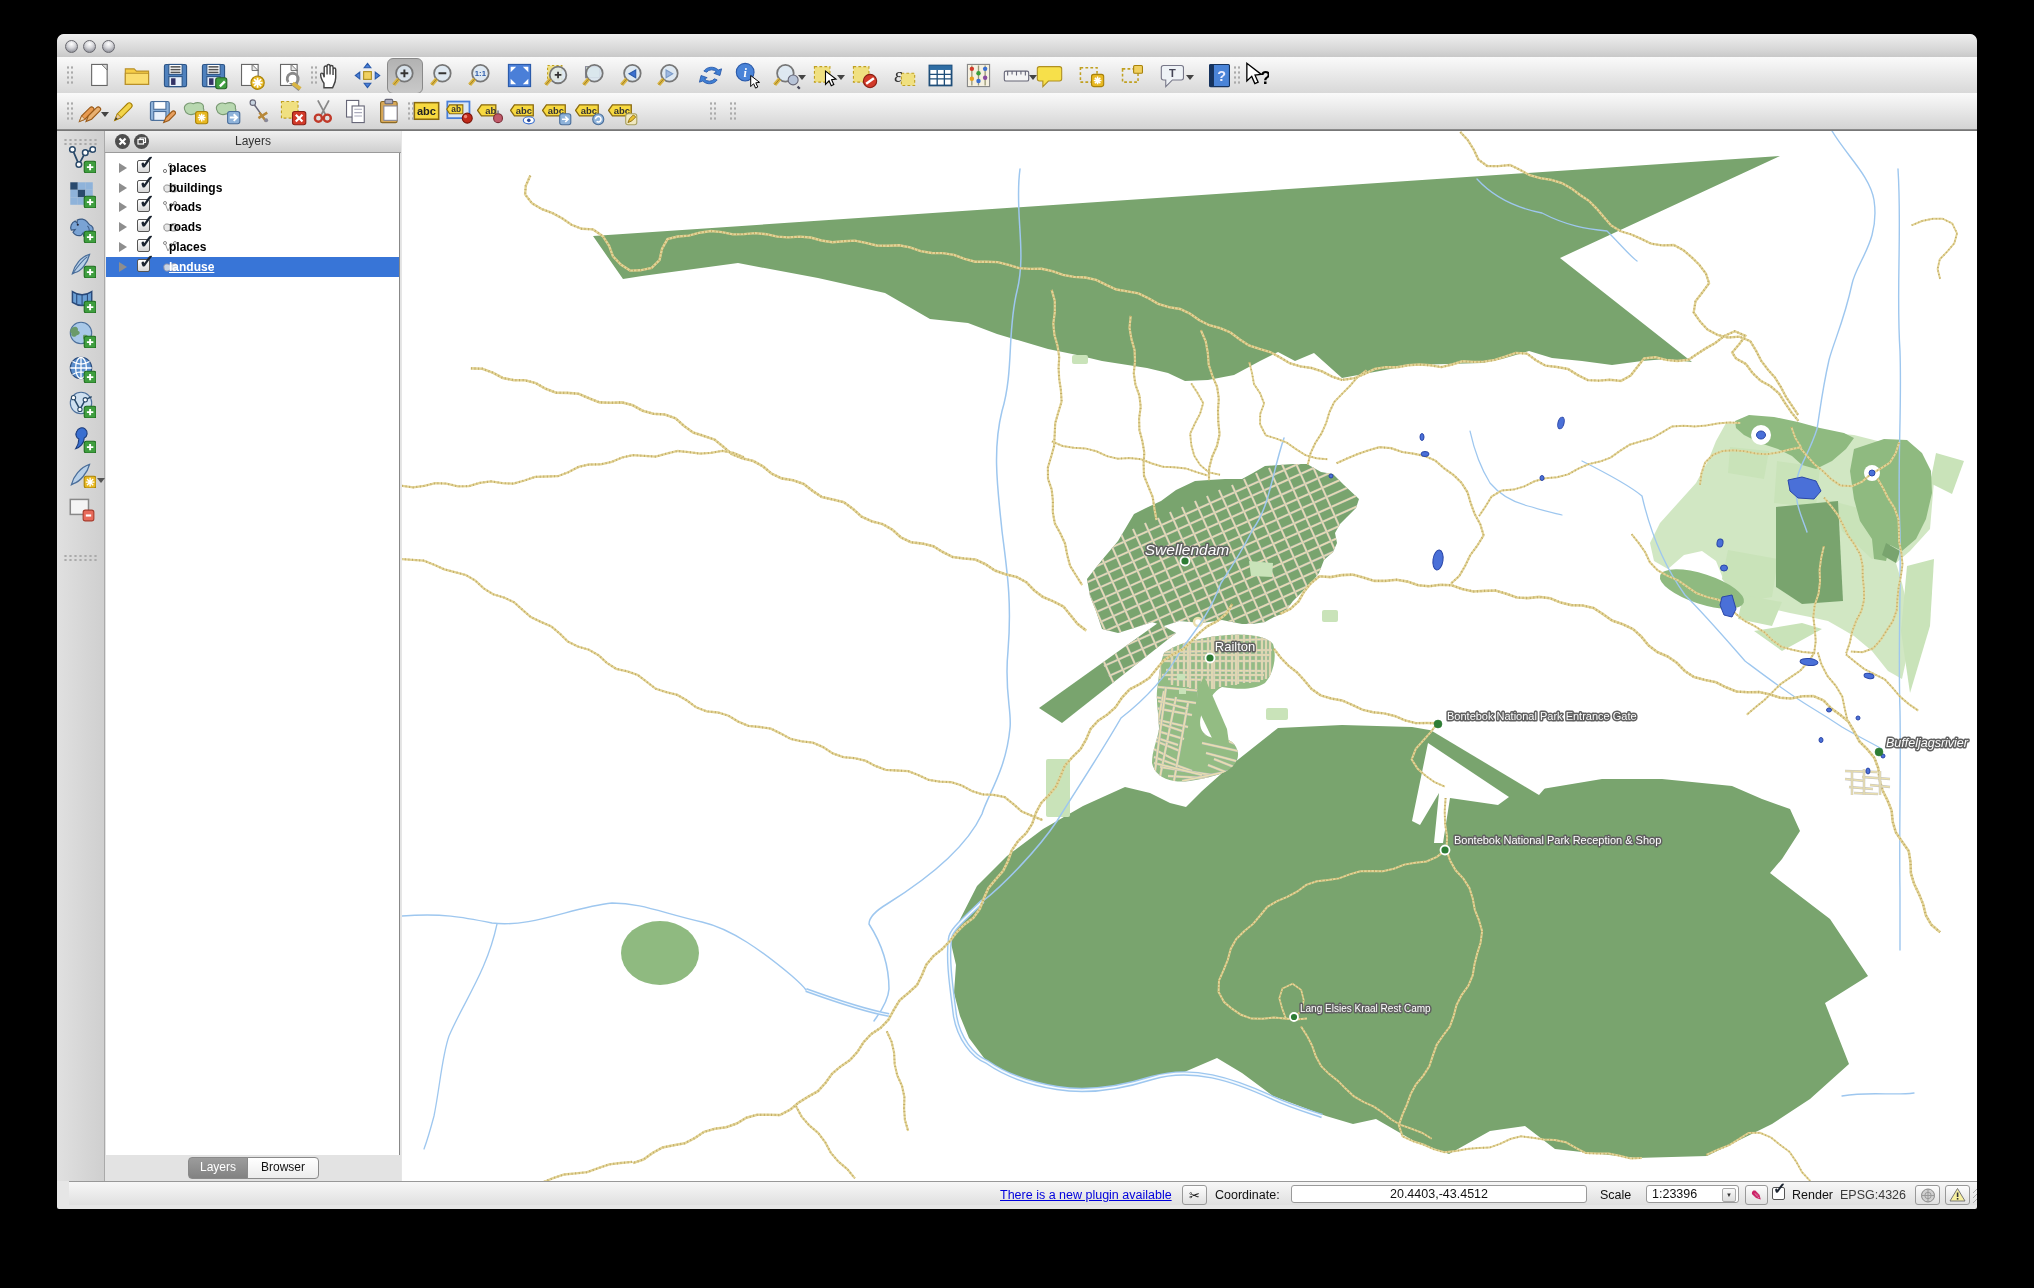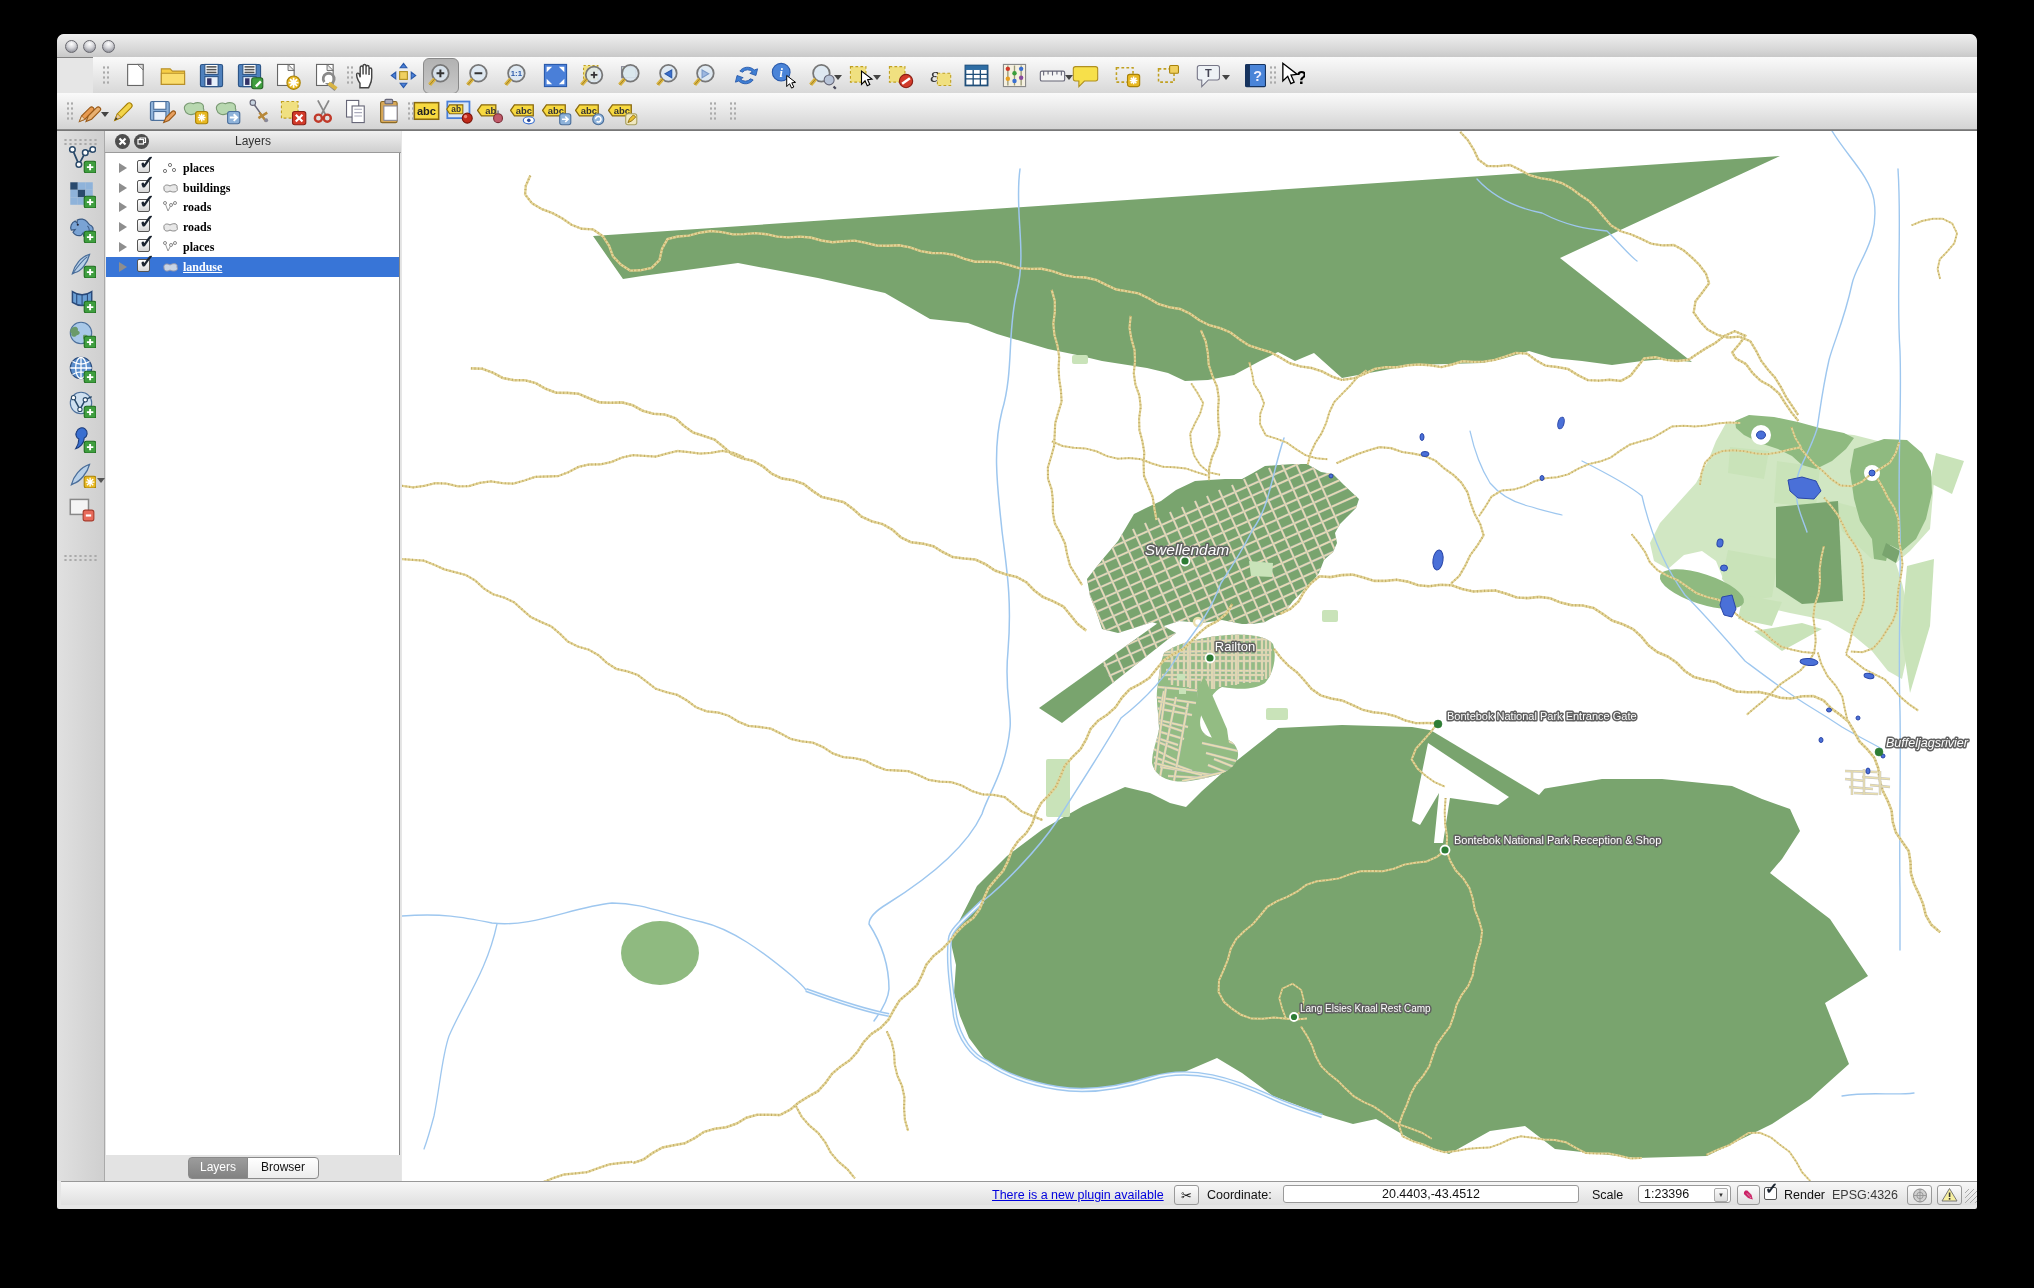--- a/index.html
+++ b/index.html
@@ -4,48 +4,48 @@
  font-family:"Liberation Sans",sans-serif;}
 #win{position:absolute;left:57px;top:34px;width:1920px;height:1175px;background:#e6e6e6;
  border-radius:7px 7px 2px 2px;overflow:hidden;}
 #titlebar{position:absolute;left:0;top:0;width:100%;height:23px;
  background:linear-gradient(#efefef,#d4d4d4 75%,#c8c8c8);border-bottom:1px solid #838383;
  border-radius:7px 7px 0 0;}
 .tl{position:absolute;top:5.5px;width:13px;height:13px;border-radius:50%;
  background:radial-gradient(circle at 50% 28%,#ffffff,#d8d8dc 40%,#8f9099 85%,#83848c);border:1px solid #68686e;box-sizing:border-box;}
 #title{position:absolute;top:5px;left:0;width:1920px;text-align:center;font-size:13px;font-weight:bold;color:#3c3c3c;}
 .tbar{position:absolute;left:0;width:100%;}
-#tb1{top:23px;height:36px;background:linear-gradient(#fafafa,#d8d8d8);margin-left:36px;}
+#tb1{top:23px;height:36px;background:linear-gradient(#fafafa,#d8d8d8);}
 #tb2{top:59px;height:37px;background:linear-gradient(#fafafa,#d4d4d4);border-bottom:1px solid #8a8a8a;box-sizing:border-box;}
 .icon{position:absolute;top:3px;width:31px;height:31px;}
 .sep{position:absolute;top:8px;width:7px;height:20px;
  background-image:radial-gradient(circle,#aaa 1px,transparent 1.3px);background-size:4px 5px;}
 #lefttools{position:absolute;left:0;top:96px;width:48px;height:1051px;
  background:linear-gradient(90deg,#e0e0e0,#cfcfcf);border-right:1px solid #a9a9a9;box-sizing:border-box;}
 .lt{position:absolute;left:9px;width:30px;height:30px;}
 #panel{position:absolute;left:48px;top:96px;width:296px;height:1051px;background:#e3e3e3;}
 #phead{position:absolute;left:0;top:0;width:100%;height:23px;
  background:linear-gradient(#f2f2f2,#cfcfcf);border-bottom:1px solid #9b9b9b;box-sizing:border-box;}
 #phead .ttl{position:absolute;width:100%;text-align:center;top:4px;font-size:12px;color:#333;}
 .pbtn{position:absolute;top:3.5px;width:15px;height:15px;}
 #tree{position:absolute;left:1px;top:23px;width:294px;height:1002px;background:#fff;border-right:1px solid #888;box-sizing:border-box;}
 .row{position:absolute;left:0;width:100%;height:20px;font-size:12px;font-weight:bold;color:#000;}
 .row .tri{position:absolute;left:13px;top:5px;width:0;height:0;border-left:8px solid #8e8e8e;border-top:5px solid transparent;border-bottom:5px solid transparent;}
 .row .cb{position:absolute;left:31px;top:2px;width:13px;height:13px;background:linear-gradient(#fff,#d8d8d8);border:1.5px solid #555;border-radius:2px;box-sizing:border-box;}
 .row .chk{position:absolute;left:33px;top:-7px;font-size:19px;color:#1b2430;font-weight:bold;}
-.row .lbl{position:absolute;left:77px;top:3px;font-family:Liberation Serif, serif;}
+.row .lbl{position:absolute;left:63px;top:3px;}
 .row svg{position:absolute;left:55px;top:2px;}
 #rowsel{background:#3875d7;color:#fff;}
 #tabs{position:absolute;left:0;top:1027px;width:296px;height:24px;}
 .tab{position:absolute;top:0;height:20px;border:1px solid #8a8a8a;font-size:12px;text-align:center;line-height:19px;}
 #tab1{left:83px;width:58px;background:linear-gradient(#9c9c9c,#828282);color:#fff;border-radius:4px 0 0 4px;}
 #tab2{left:142px;width:70px;background:linear-gradient(#ffffff,#ececec);color:#111;border-radius:0 4px 4px 0;}
 #canvas{position:absolute;left:345px;top:97px;width:1575px;height:1050px;background:#fff;text-align:right;}
 #mainborder{position:absolute;left:0;top:96px;width:1920px;height:1px;background:#777;}
-#status{position:absolute;left:4px;top:1147px;width:100%;height:24px;
+#status{position:absolute;left:12px;top:1147px;width:100%;height:24px;
  background:linear-gradient(#f7f7f7,#e0e0e0);border-top:1px solid #989898;font-size:12.5px;color:#111;box-sizing:border-box;}
 #status .lnk{position:absolute;left:931px;top:6px;color:#0000dd;text-decoration:underline;}
 #status .lab{position:absolute;top:6px;}
 #coordbox{position:absolute;left:1222px;top:3px;width:296px;height:18px;background:#fff;border:1px solid #9a9a9a;border-radius:3px;text-align:center;font-size:12.5px;padding-top:1px;box-sizing:border-box;}
 #scalebox{position:absolute;left:1577px;top:3px;width:93px;height:18px;background:#fff;border:1px solid #9a9a9a;border-radius:3px;font-size:12.5px;padding:1px 0 0 5px;box-sizing:border-box;}
 #scalebox .arr{position:absolute;right:2px;top:1.5px;width:12px;height:12px;background:linear-gradient(#fafafa,#ddd);border:1px solid #aaa;border-radius:2px;font-size:6px;text-align:center;line-height:12px;color:#333;}
 #rchk{position:absolute;left:1703px;top:5px;width:13px;height:13px;background:#fff;border:1.5px solid #555;border-radius:2px;box-sizing:border-box;}
 #rchkm{position:absolute;left:1704px;top:-3px;font-size:16px;color:#1b2430;font-weight:bold;}
 .sbtn{position:absolute;top:2.5px;width:25px;height:20px;background:linear-gradient(#fdfdfd,#e0e0e0);border:1px solid #999;border-radius:3px;text-align:center;font-size:13px;line-height:19px;box-sizing:border-box;}
 #grip{position:absolute;right:2px;bottom:2px;width:14px;height:14px;

